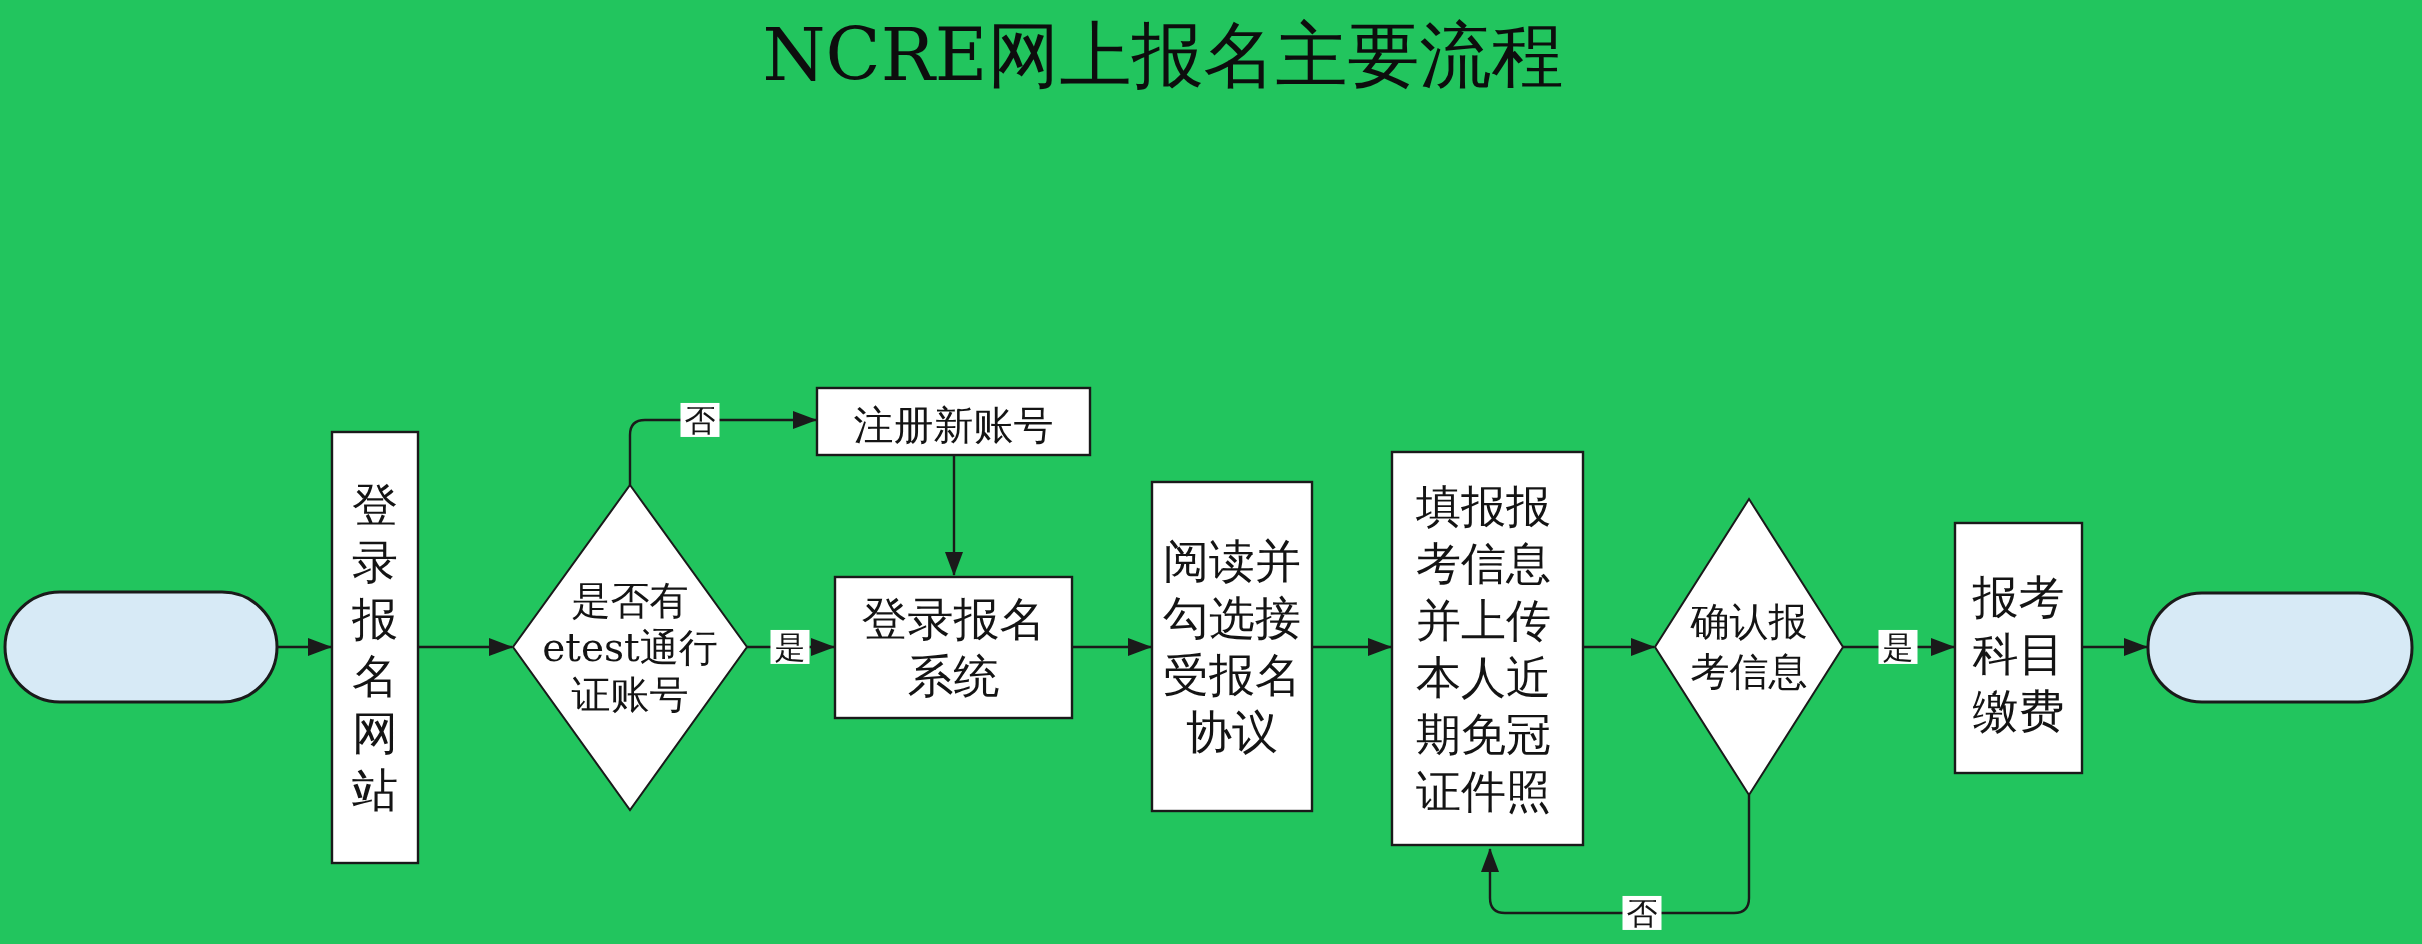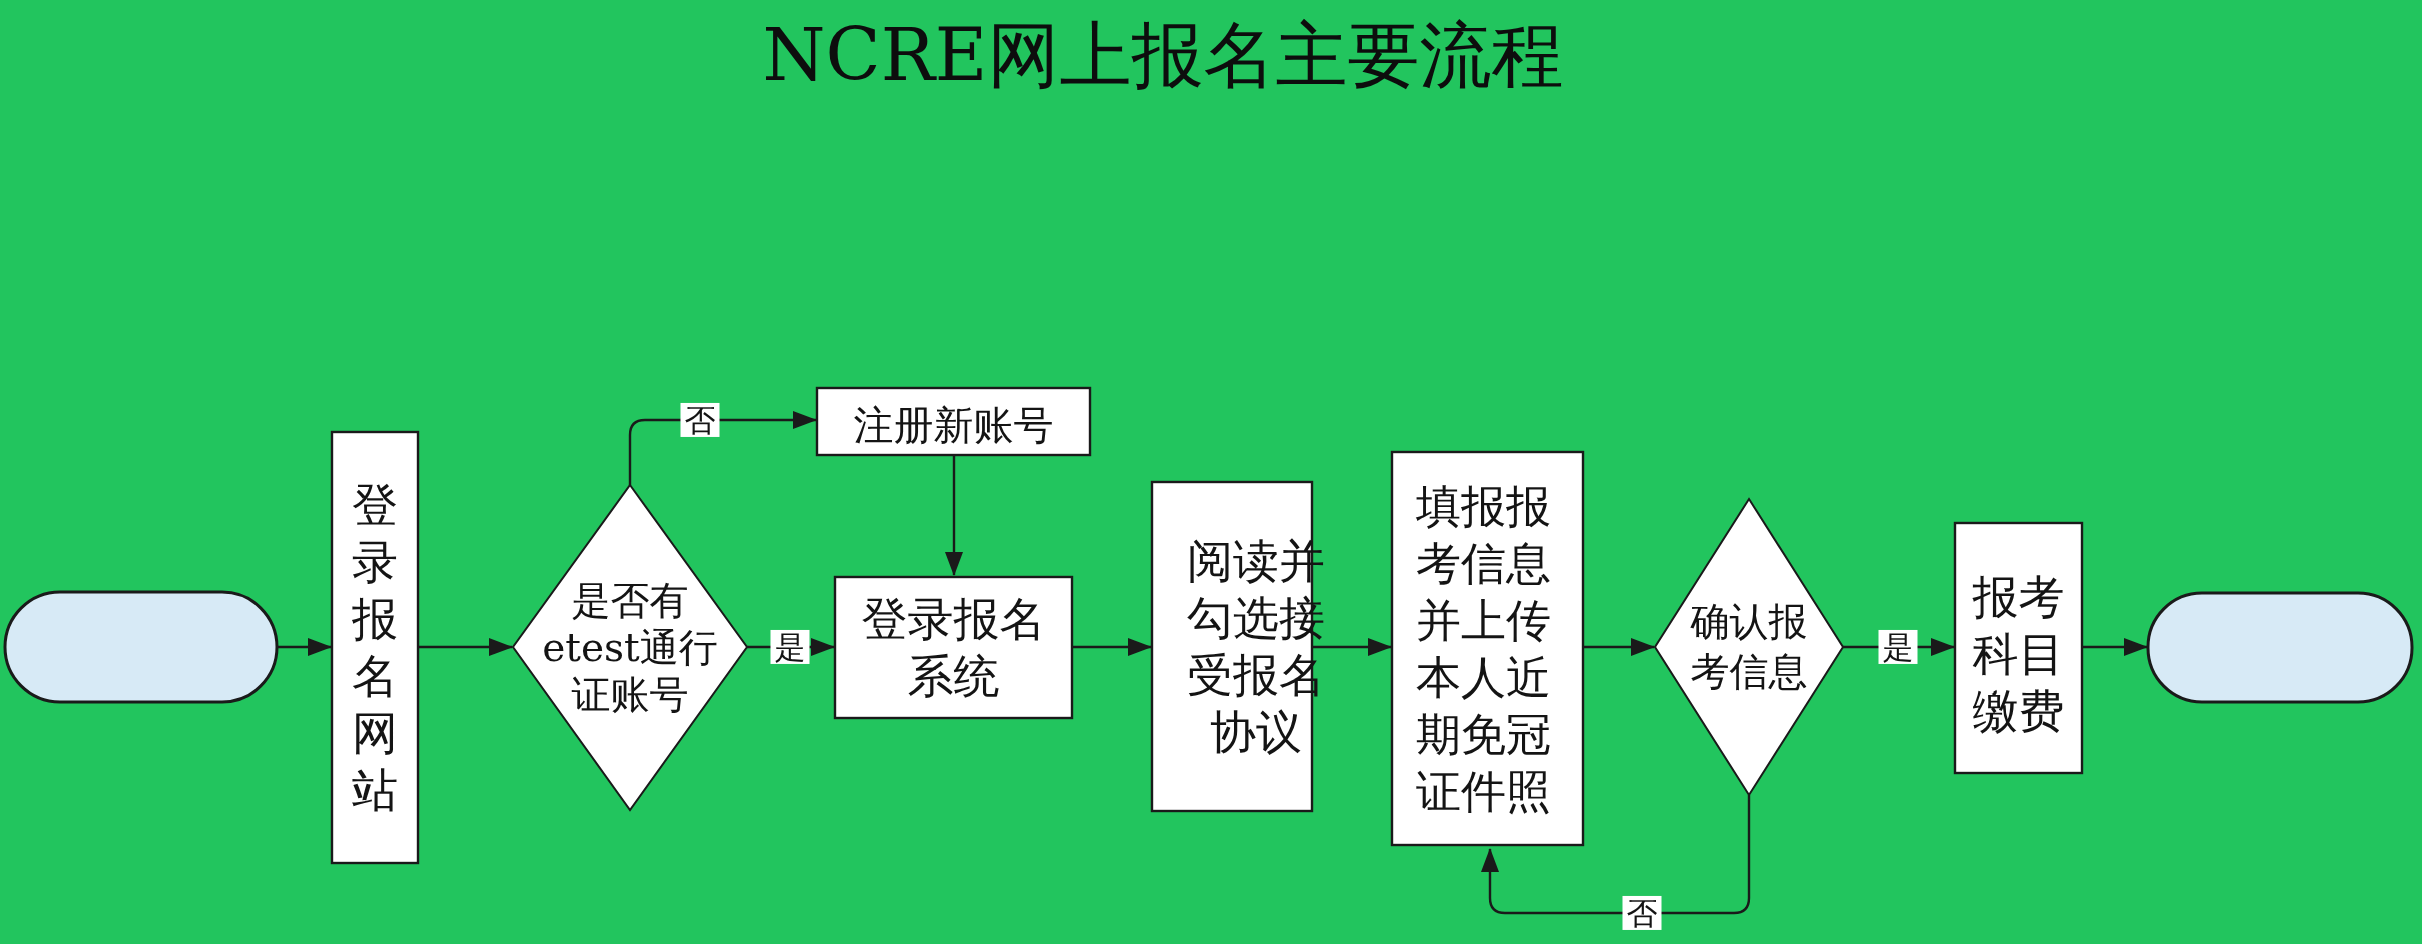--- a/index.html
+++ b/index.html
@@ -103,21 +103,21 @@
 
   <div class="node-label" style="left:513px; top:485px; width:234px; height:325px; font-size:39px; line-height:47px;">是否有
 etest通行
 证账号</div>
 
   <div class="node-label" style="left:817px; top:388px; width:273px; height:74px; font-size:40px;">注册新账号</div>
 
   <div class="node-label" style="left:835px; top:577px; width:237px; height:141px; font-size:46px; line-height:57px;">登录报名
 系统</div>
 
-  <div class="node-label" style="left:1152px; top:482px; width:160px; height:329px; font-size:46px; line-height:57px;padding-left:24px;">阅读并
+  <div class="node-label" style="left:1152px; top:482px; width:160px; height:329px; font-size:46px; line-height:57px;">阅读并
 勾选接
 受报名
 协议</div>
 
   <div class="node-label" style="left:1392px; top:452px; width:183px; height:393px; font-size:45px; line-height:57px;">填报报
 考信息
 并上传
 本人近
 期免冠
 证件照</div>

